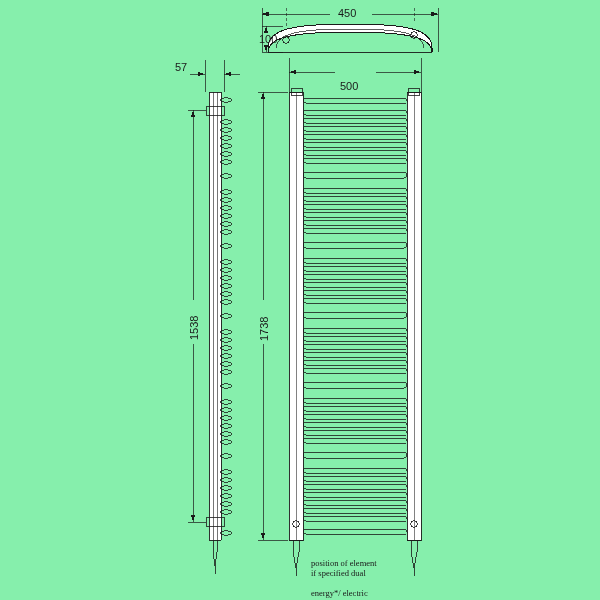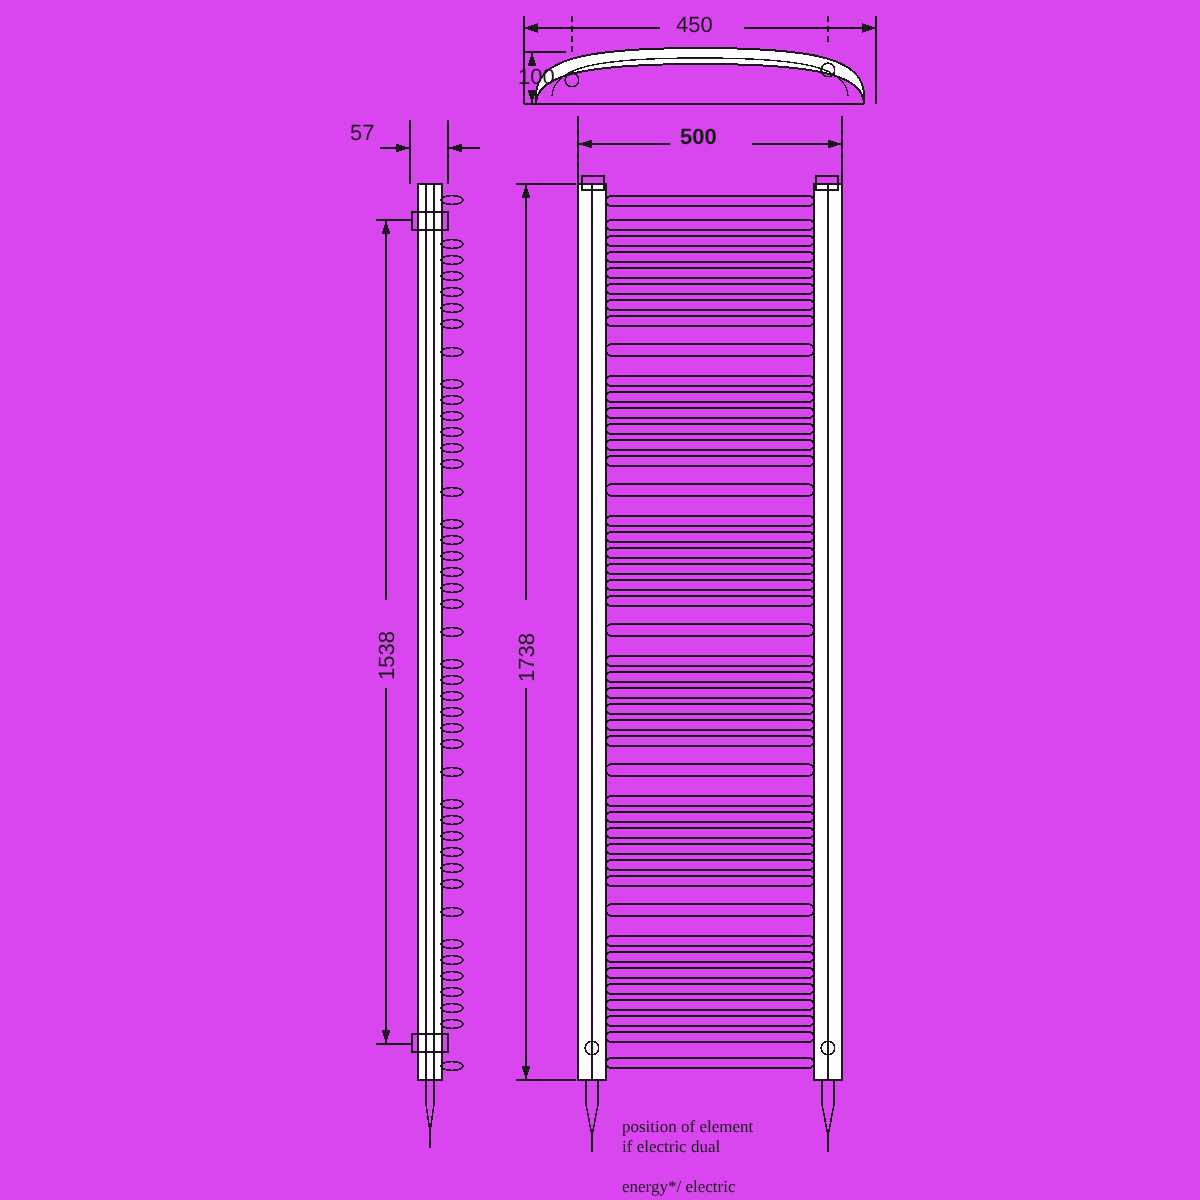--- a/index.html
+++ b/index.html
@@ -4,21 +4,21 @@
 <style>
   html, body {
     margin: 0;
     padding: 0;
     background: #ffffff;
   }
   #root {
     position: relative;
     width: 600px;
     height: 600px;
-    background: #d946ef;
+    background: #86efac;
     font-family: "Liberation Sans", sans-serif;
     color: #1a1a1a;
     overflow: hidden;
   }
   svg#drawing {
     position: absolute;
     left: 0;
     top: 0;
     width: 600px;
     height: 600px;
@@ -257,23 +257,23 @@
 
     </g>
   </svg>
 
   <div class="dim-label" style="left:338px; top:7px;">450</div>
 
   <div class="dim-label" style="left:259px; top:33px;">100</div>
 
   <div class="dim-label" style="left:175px; top:61px;">57</div>
 
-  <div class="dim-label" style="left:340px; top:63px;font-weight:bold;">500</div>
+  <div class="dim-label" style="left:340px; top:80px;">500</div>
 
   <div class="dim-label vertical" style="left:188px; top:340px;">1538</div>
 
   <div class="dim-label vertical" style="left:258px; top:341px;">1738</div>
 
   <div class="note" style="left:311px; top:558px;">position of element</div>
-  <div class="note" style="left:311px; top:568px;">if electric dual</div>
+  <div class="note" style="left:311px; top:568px;">if specified dual</div>
   <div class="note" style="left:311px; top:588px;">energy*/ electric</div>
 
 </div>
 
 </body></html>

